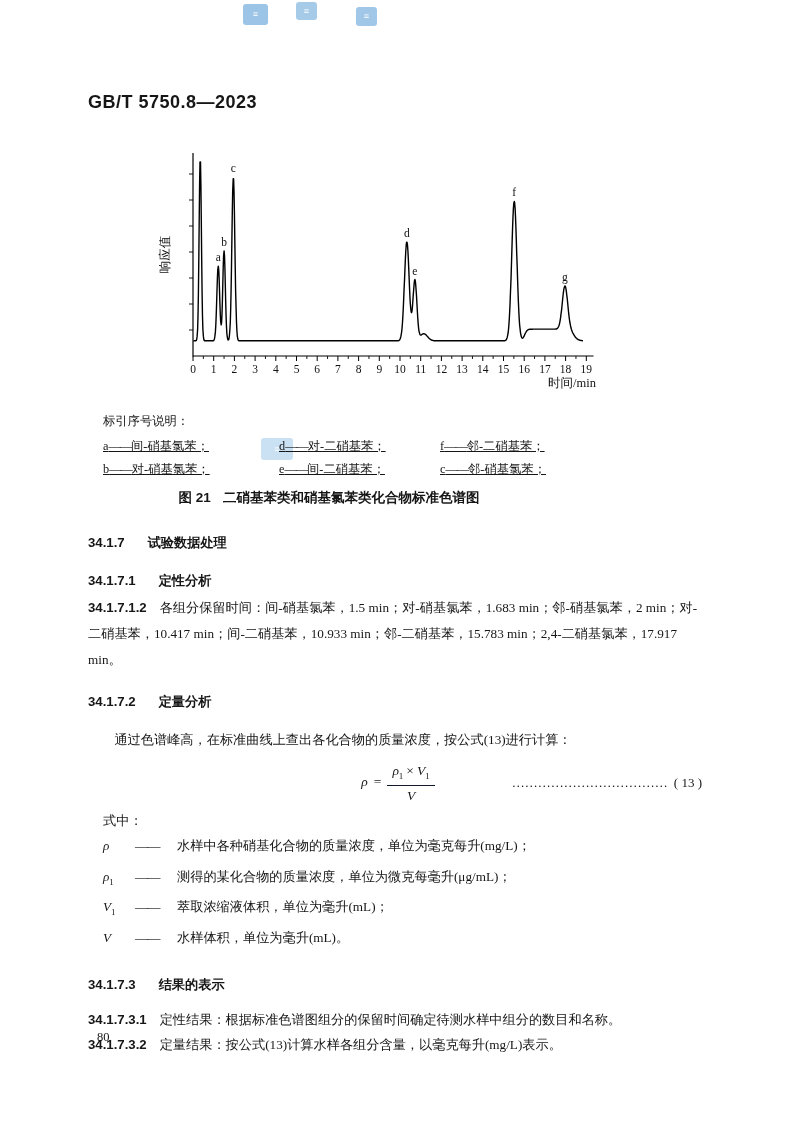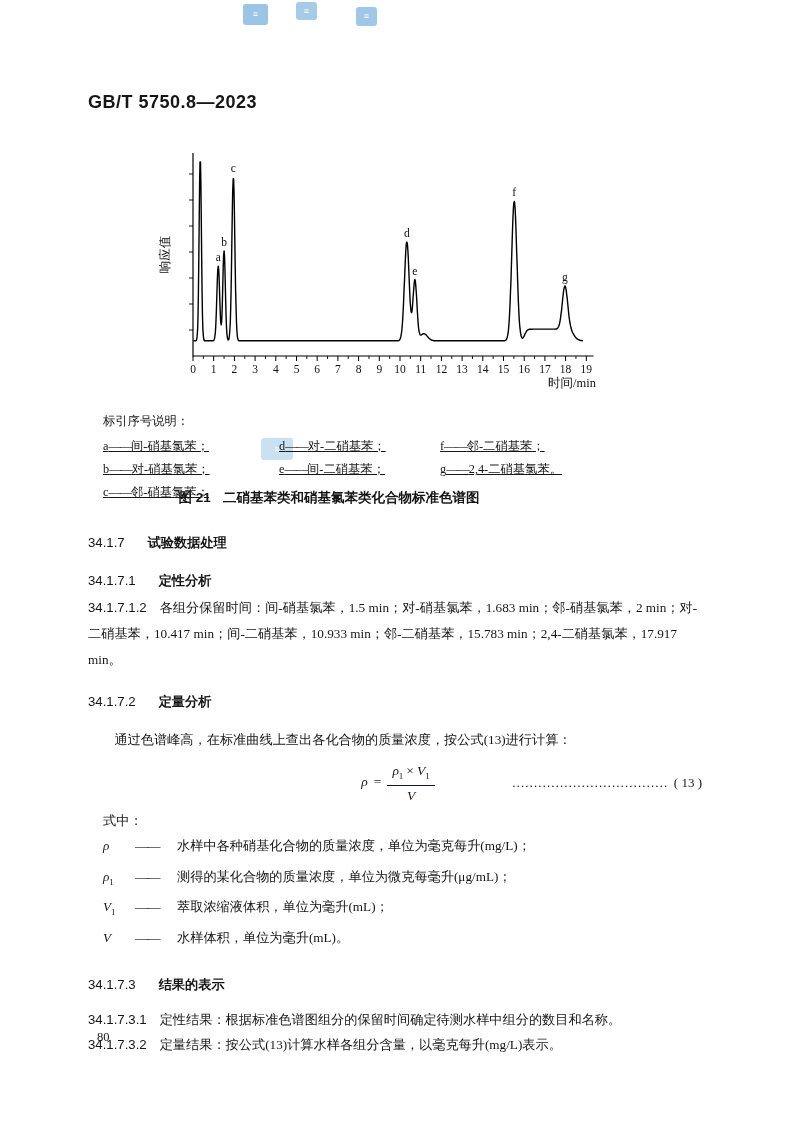--- a/index.html
+++ b/index.html
@@ -24,21 +24,21 @@
   .figure-key .fk-heading{margin-bottom:2px;}
   .fk-grid{display:grid;grid-template-columns:160px 145px auto;column-gap:16px;text-decoration:underline;}
   .fk-item{white-space:nowrap;}
   .fk-dash{letter-spacing:-1px;}
 
   .figure-caption{position:absolute;left:0;top:489px;width:658px;text-align:center;
                   font-family:"Liberation Sans",sans-serif;font-weight:bold;font-size:13.5px;}
   .figure-caption .cap-title{margin-left:12px;}
 
   .body-text{position:absolute;left:88px;top:530px;width:620px;font-size:13.2px;line-height:26px;}
-  .clause-num{font-family:"Liberation Sans",sans-serif;font-weight:normal;margin-right:13px;white-space:nowrap;}
+  .clause-num{font-family:"Liberation Sans",sans-serif;font-weight:bold;margin-right:13px;white-space:nowrap;}
   .h-sec{font-family:"Liberation Sans",sans-serif;font-weight:bold;font-size:13.2px;line-height:17px;}
   .h-sec .h-title{margin-left:10px;}
   .h-gap1{margin-top:4px;}
   .h-gap{margin-top:21px;}
   p.clause{margin:12px 0 0 0;}
   p.clause.tight{margin-top:6px;}
   p.indent{margin:17px 0 0 0;text-indent:2em;}
   .formula-row{position:relative;margin-top:6px;height:48px;display:flex;align-items:center;justify-content:center;}
   .formula{font-size:13.5px;line-height:15px;}
   .formula i{font-family:"Liberation Serif",serif;}
@@ -163,21 +163,20 @@
   </div>
 
   <div class="figure-key">
     <div class="fk-heading">标引序号说明：</div>
     <div class="fk-grid">
       <div class="fk-item"><span>a</span><span class="fk-dash">——</span><span>间-硝基氯苯；</span></div>
       <div class="fk-item"><span>d</span><span class="fk-dash">——</span><span>对-二硝基苯；</span></div>
       <div class="fk-item"><span>f</span><span class="fk-dash">——</span><span>邻-二硝基苯；</span></div>
       <div class="fk-item"><span>b</span><span class="fk-dash">——</span><span>对-硝基氯苯；</span></div>
       <div class="fk-item"><span>e</span><span class="fk-dash">——</span><span>间-二硝基苯；</span></div>
-      <div class="fk-item"><span>g</span><span class="fk-dash">——</span><span>2,4-二硝基氯苯。</span></div>
       <div class="fk-item"><span>c</span><span class="fk-dash">——</span><span>邻-硝基氯苯；</span></div>
     </div>
   </div>
 
   <div class="figure-caption">
     <span>图 21</span><span class="cap-title">二硝基苯类和硝基氯苯类化合物标准色谱图</span>
   </div>
 
   <div class="body-text">
 

